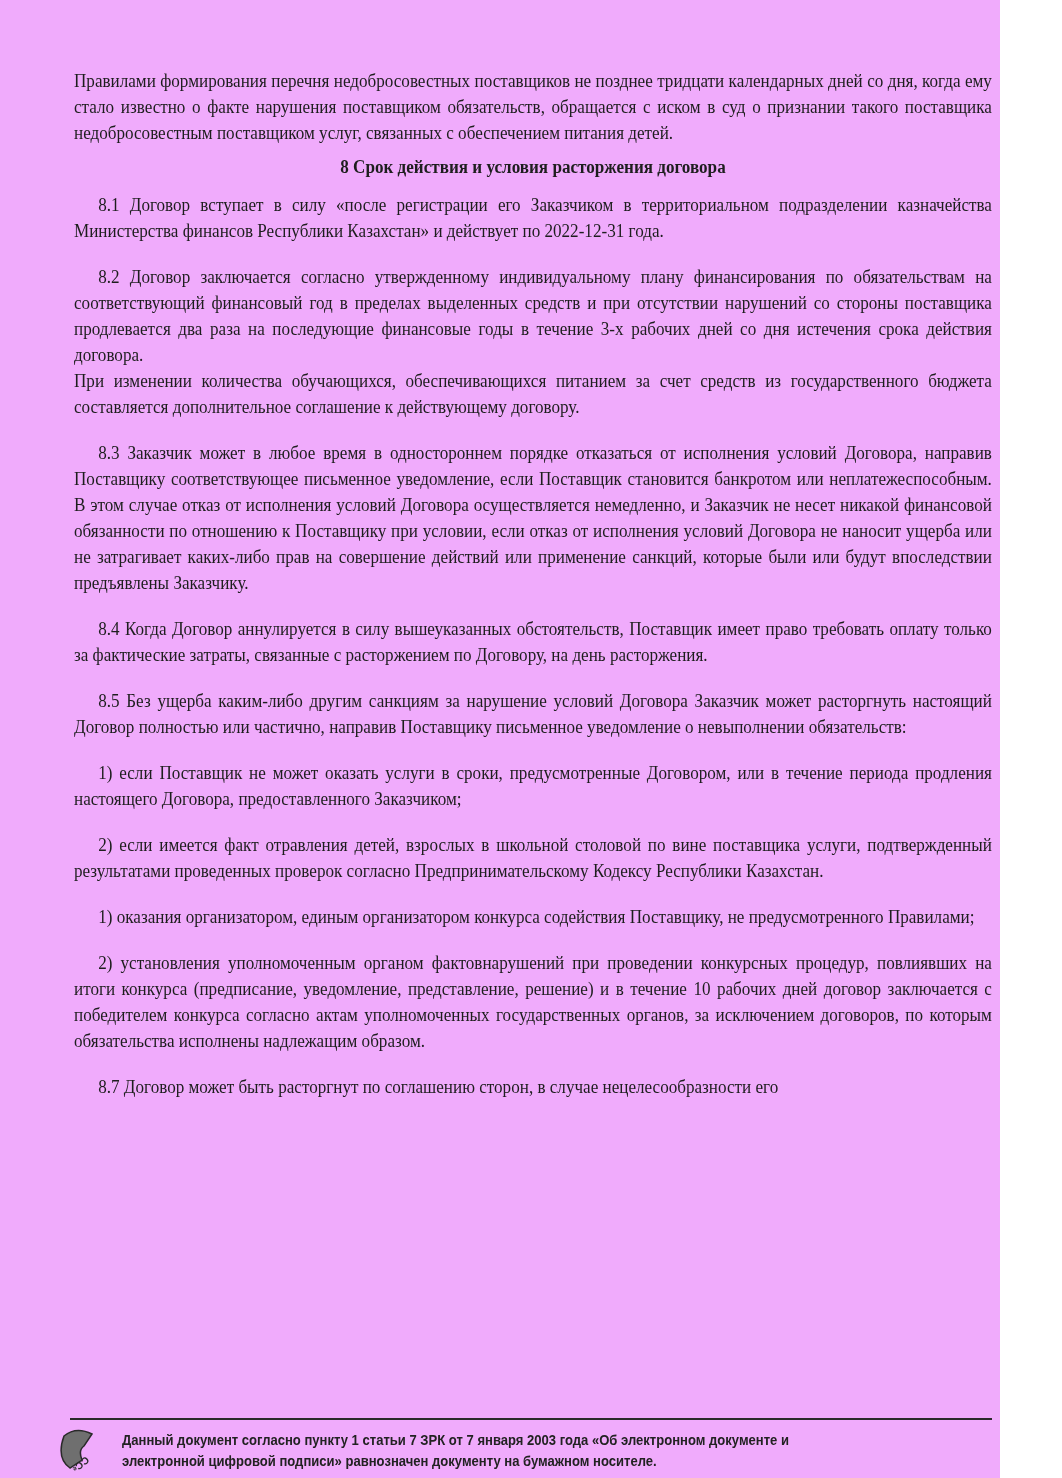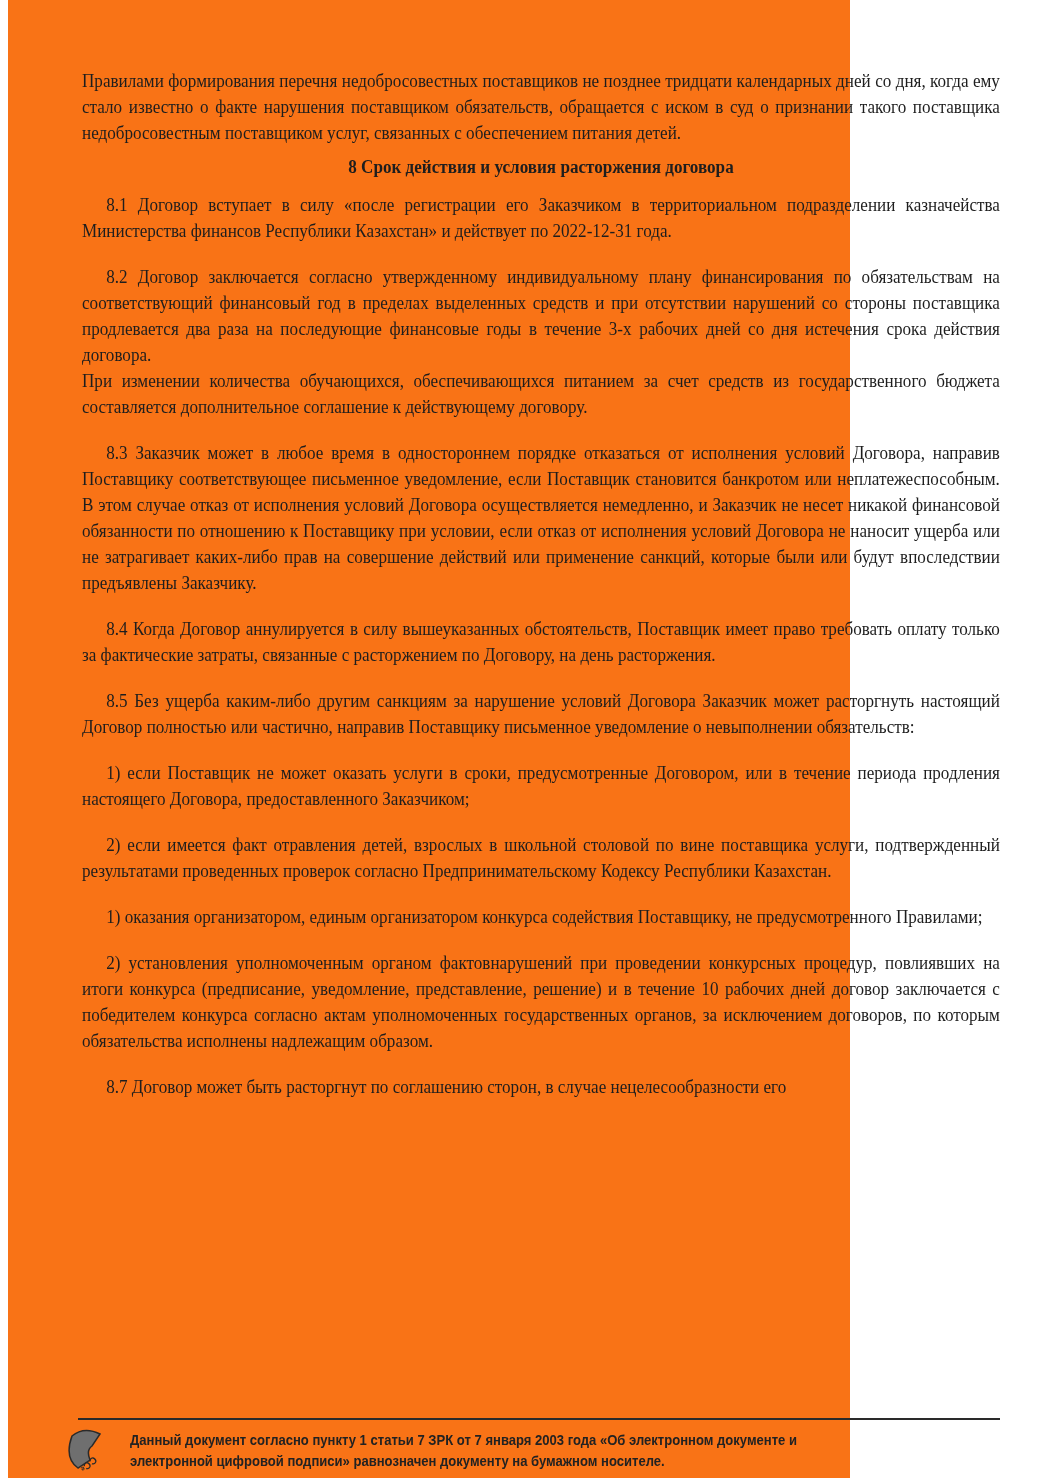--- a/index.html
+++ b/index.html
@@ -1,19 +1,19 @@
 <!DOCTYPE html>
 <html><head>
   <meta charset="utf-8">
   <style>
     html, body { margin: 0; padding: 0; background: #ffffff; }
     body { width: 1062px; height: 1478px; position: relative; overflow: hidden; }
     .page {
-      position: absolute; left: 8px; top: 0; width: 842px; height: 1478px;
-      background: #f97316;
+      position: absolute; left: 0; top: 0; width: 1000px; height: 1478px;
+      background: #f0abfc;
       color: #1e1e1e;
       font-family: "Liberation Serif", serif;
     }
     .content {
       position: absolute; left: 74px; top: 68px; width: 918px;
       font-size: 18.4px; line-height: 26px;
       text-align: justify;
       transform: scaleX(0.93); transform-origin: left top;
       width: 987px;
     }

